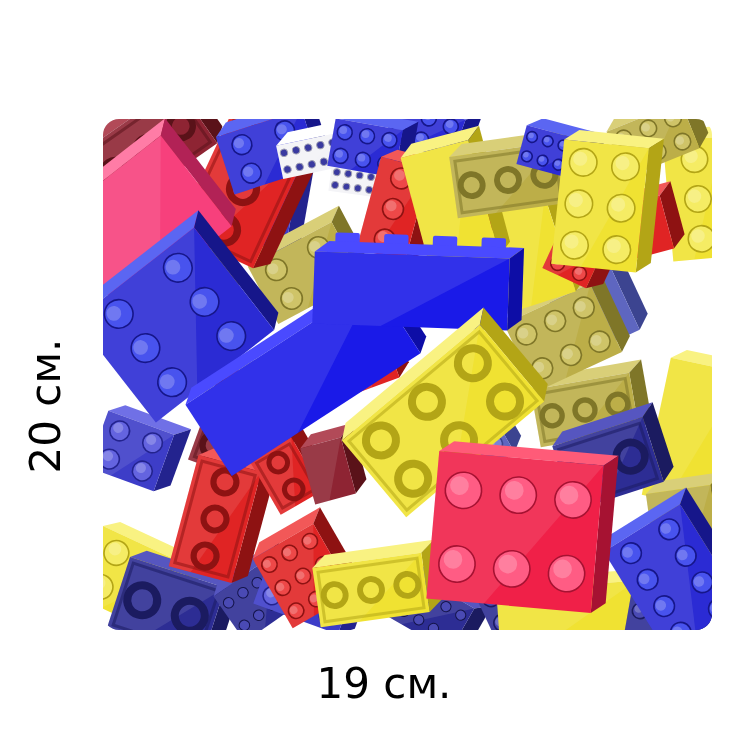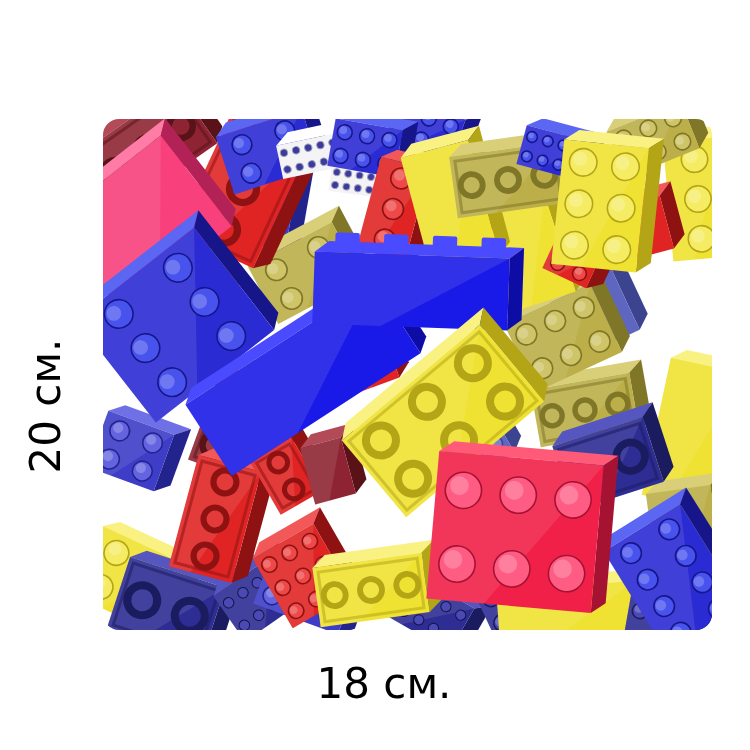--- a/index.html
+++ b/index.html
@@ -676,15 +676,15 @@
           <circle cx="0" cy="37" r="18.150000000000002" fill="#ff5c84" stroke="#a61232" stroke-width="1.6"></circle>
           <circle cx="-4.4" cy="32.6" r="9.350000000000001" fill="#ffffff" opacity="0.22"></circle>
           <circle cx="55" cy="-37" r="18.150000000000002" fill="#ff5c84" stroke="#a61232" stroke-width="1.6"></circle>
           <circle cx="50.6" cy="-41.4" r="9.350000000000001" fill="#ffffff" opacity="0.22"></circle>
           <circle cx="55" cy="37" r="18.150000000000002" fill="#ff5c84" stroke="#a61232" stroke-width="1.6"></circle>
           <circle cx="50.6" cy="32.6" r="9.350000000000001" fill="#ffffff" opacity="0.22"></circle>
         </g>
       </svg>
   </div>
 
-  <div class="dim-label horizontal">18 см.</div>
+  <div class="dim-label horizontal">19 см.</div>
 
 </div>
 
 </body></html>

